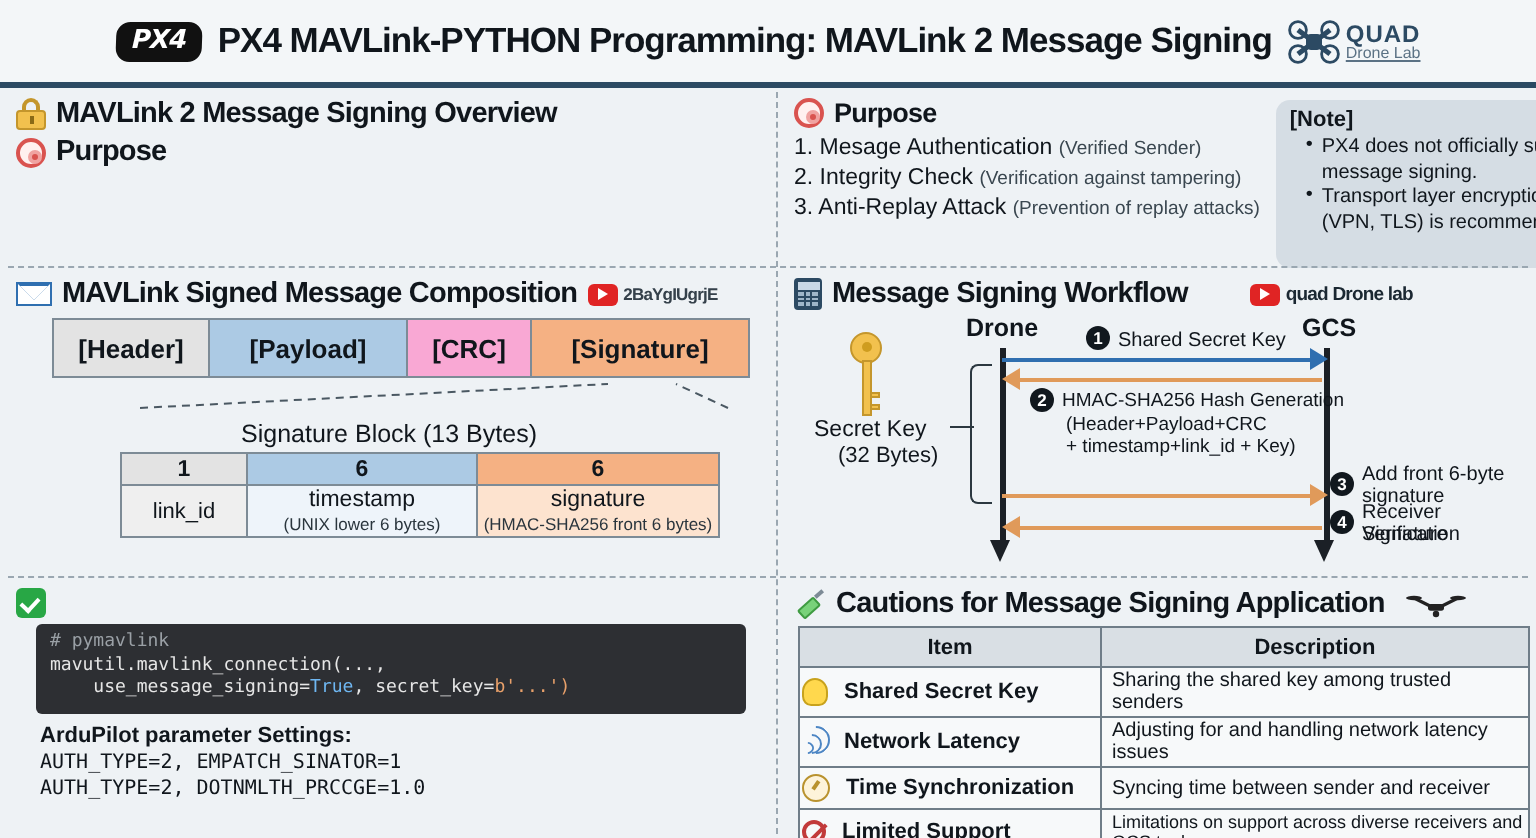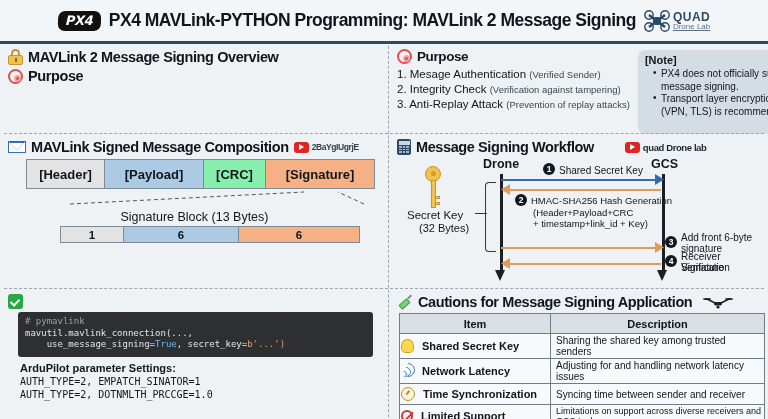--- a/index.html
+++ b/index.html
@@ -107,21 +107,21 @@
   .note li{font-size:10px;line-height:12.5px;position:relative;padding-left:6px;}
   .note li:before{content:"•";position:absolute;left:-2px;top:-1px;}
 
   
   .msgbar{display:flex;height:28px;margin:4px 6px 0 18px;border:1.5px solid #7d8b96;}
   .msgbar div{display:flex;align-items:center;justify-content:center;
      font-size:13px;font-weight:bold;border-right:1.5px solid #7d8b96;box-sizing:border-box;}
   .msgbar div:last-child{border-right:none;}
   .m-header{background:#e3e3e3;flex:0 0 78px;}
   .m-payload{background:#accae4;flex:1 1 auto;}
-  .m-crc{background:#86efac;flex:0 0 62px;}
+  .m-crc{background:#f9a8d4;flex:0 0 62px;}
   .m-sig{background:#f5b183;flex:0 0 108px;}
 
   .sig-title{text-align:center;font-size:12.5px;margin:4px 0 2px;}
   .sigtbl{margin:0 38px 0 52px;border:1.5px solid #7d8b96;border-collapse:collapse;width:300px;}
   .sigtbl td{border:1px solid #7d8b96;text-align:center;padding:1px 2px;}
   .sigtbl .nrow td{font-size:11.5px;font-weight:bold;height:13px;}
   .sigtbl .n1{background:#e3e3e3;width:58px;}
   .sigtbl .n2{background:#accae4;width:110px;}
   .sigtbl .n3{background:#f5b183;}
   .sigtbl .v1{background:#efefef;font-size:11px;}
@@ -278,20 +278,31 @@
 
       <div class="sig-title">Signature Block (13 Bytes)</div>
 
       <table class="sigtbl">
         <tbody>
             <tr class="nrow">
           <td class="n1">1</td>
           <td class="n2">6</td>
           <td class="n3">6</td>
         </tr>
+        <tr>
+          <td class="v1">link_id</td>
+          <td class="v2">
+            <span class="big">timestamp</span>
+            <span class="tiny">(UNIX lower 6 bytes)</span>
+          </td>
+          <td class="v3">
+            <span class="big">signature</span>
+            <span class="tiny">(HMAC-SHA256 front 6 bytes)</span>
+          </td>
+        </tr>
       </tbody>
         </table>
     </div>
 
     <div class="cell">
       <div class="sec-title">
         <span class="ico">
           <span class="calcico">
               <span class="scr"></span>
               <span class="dots">

